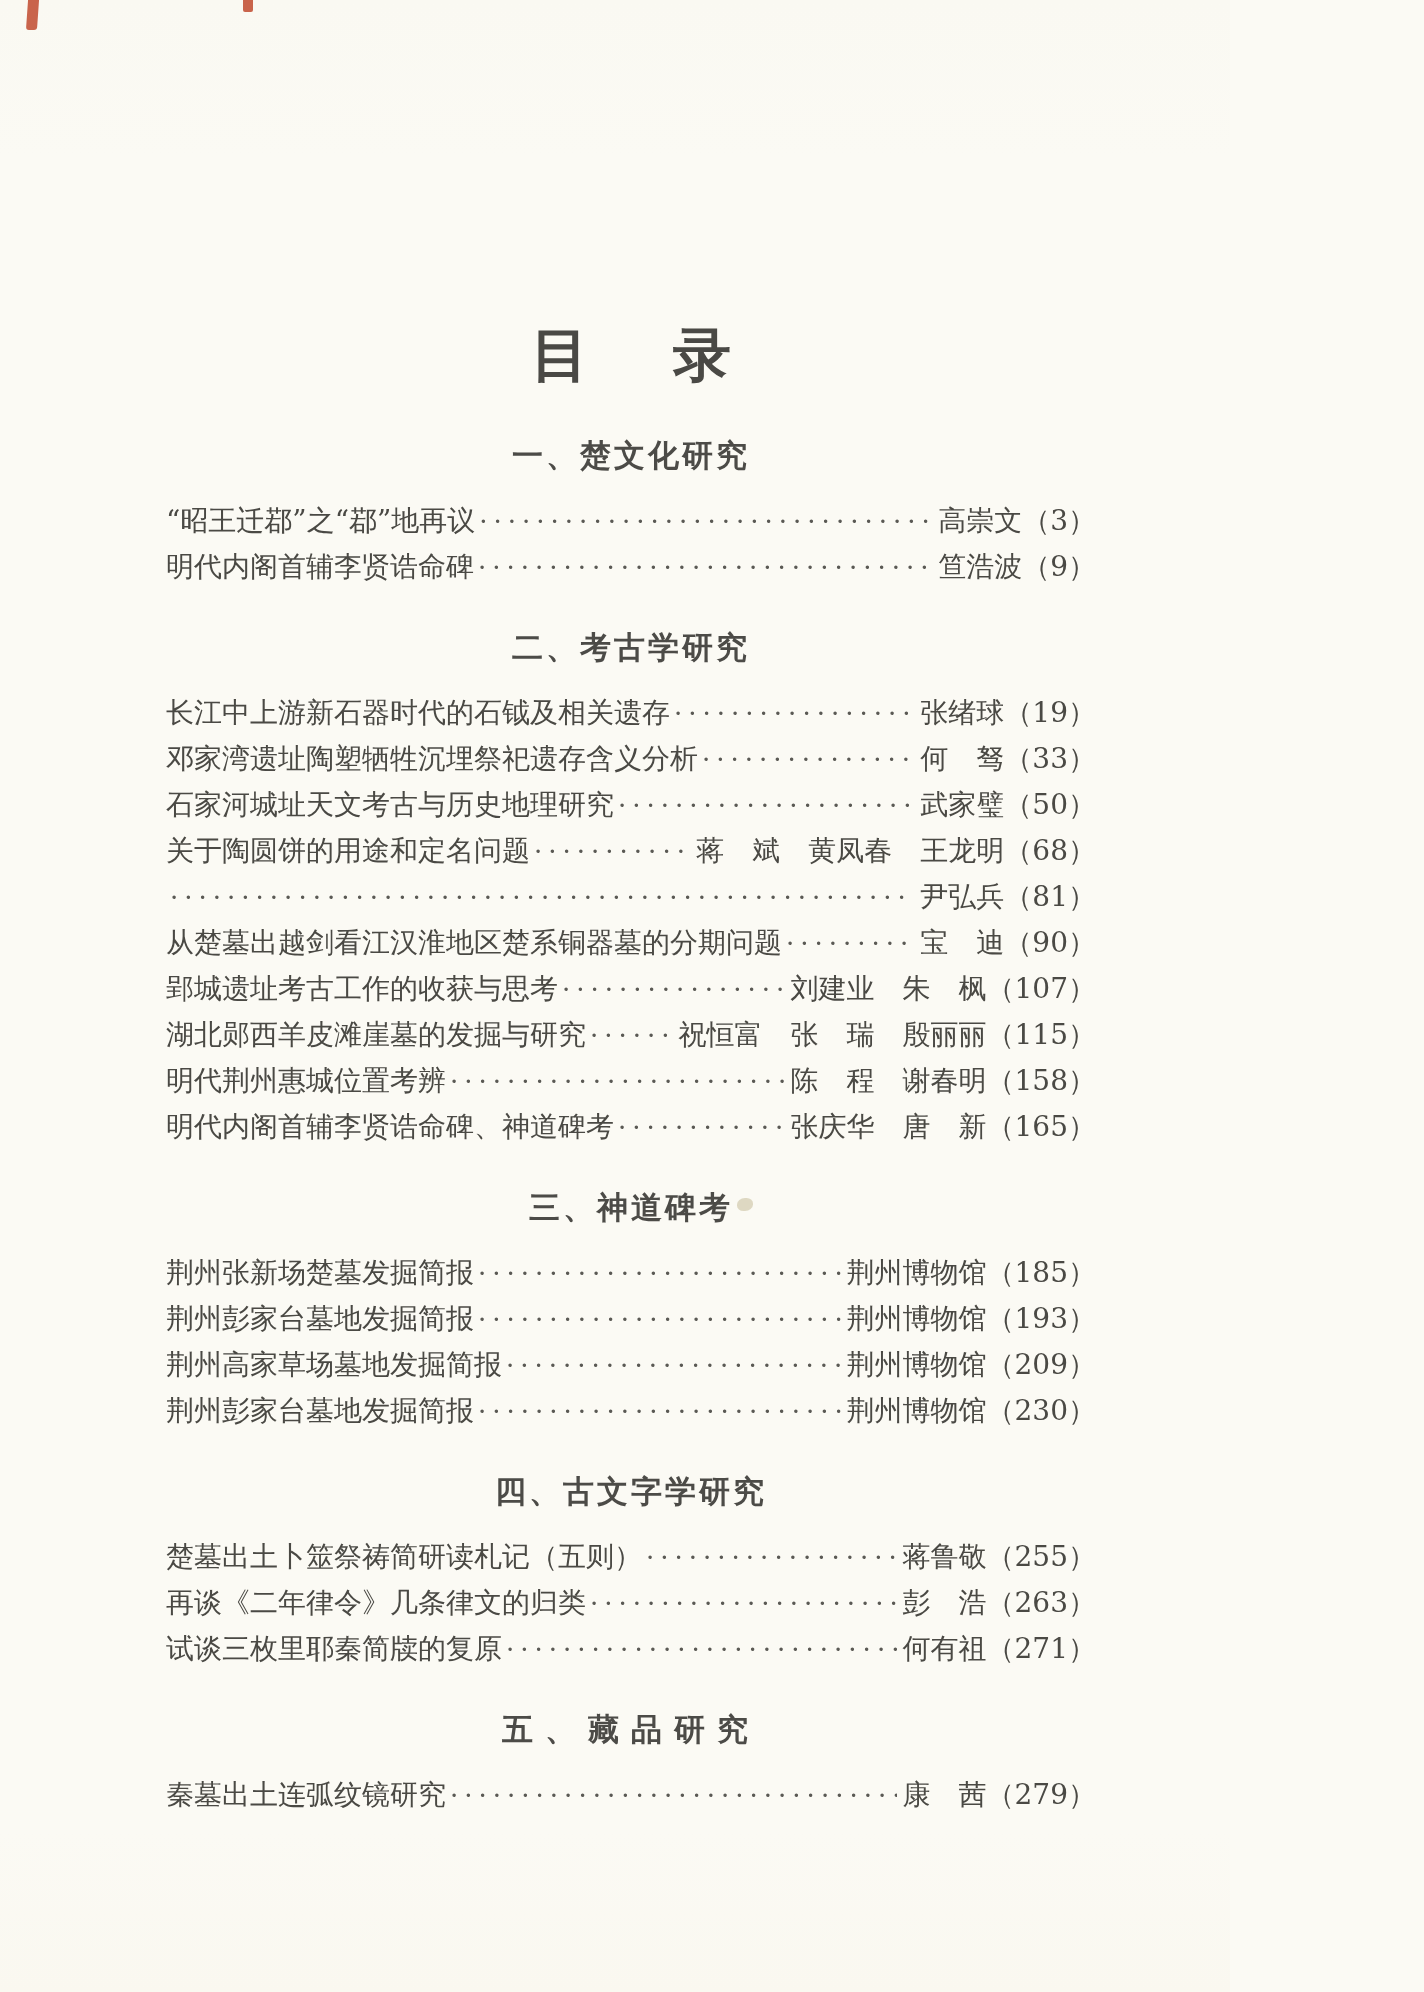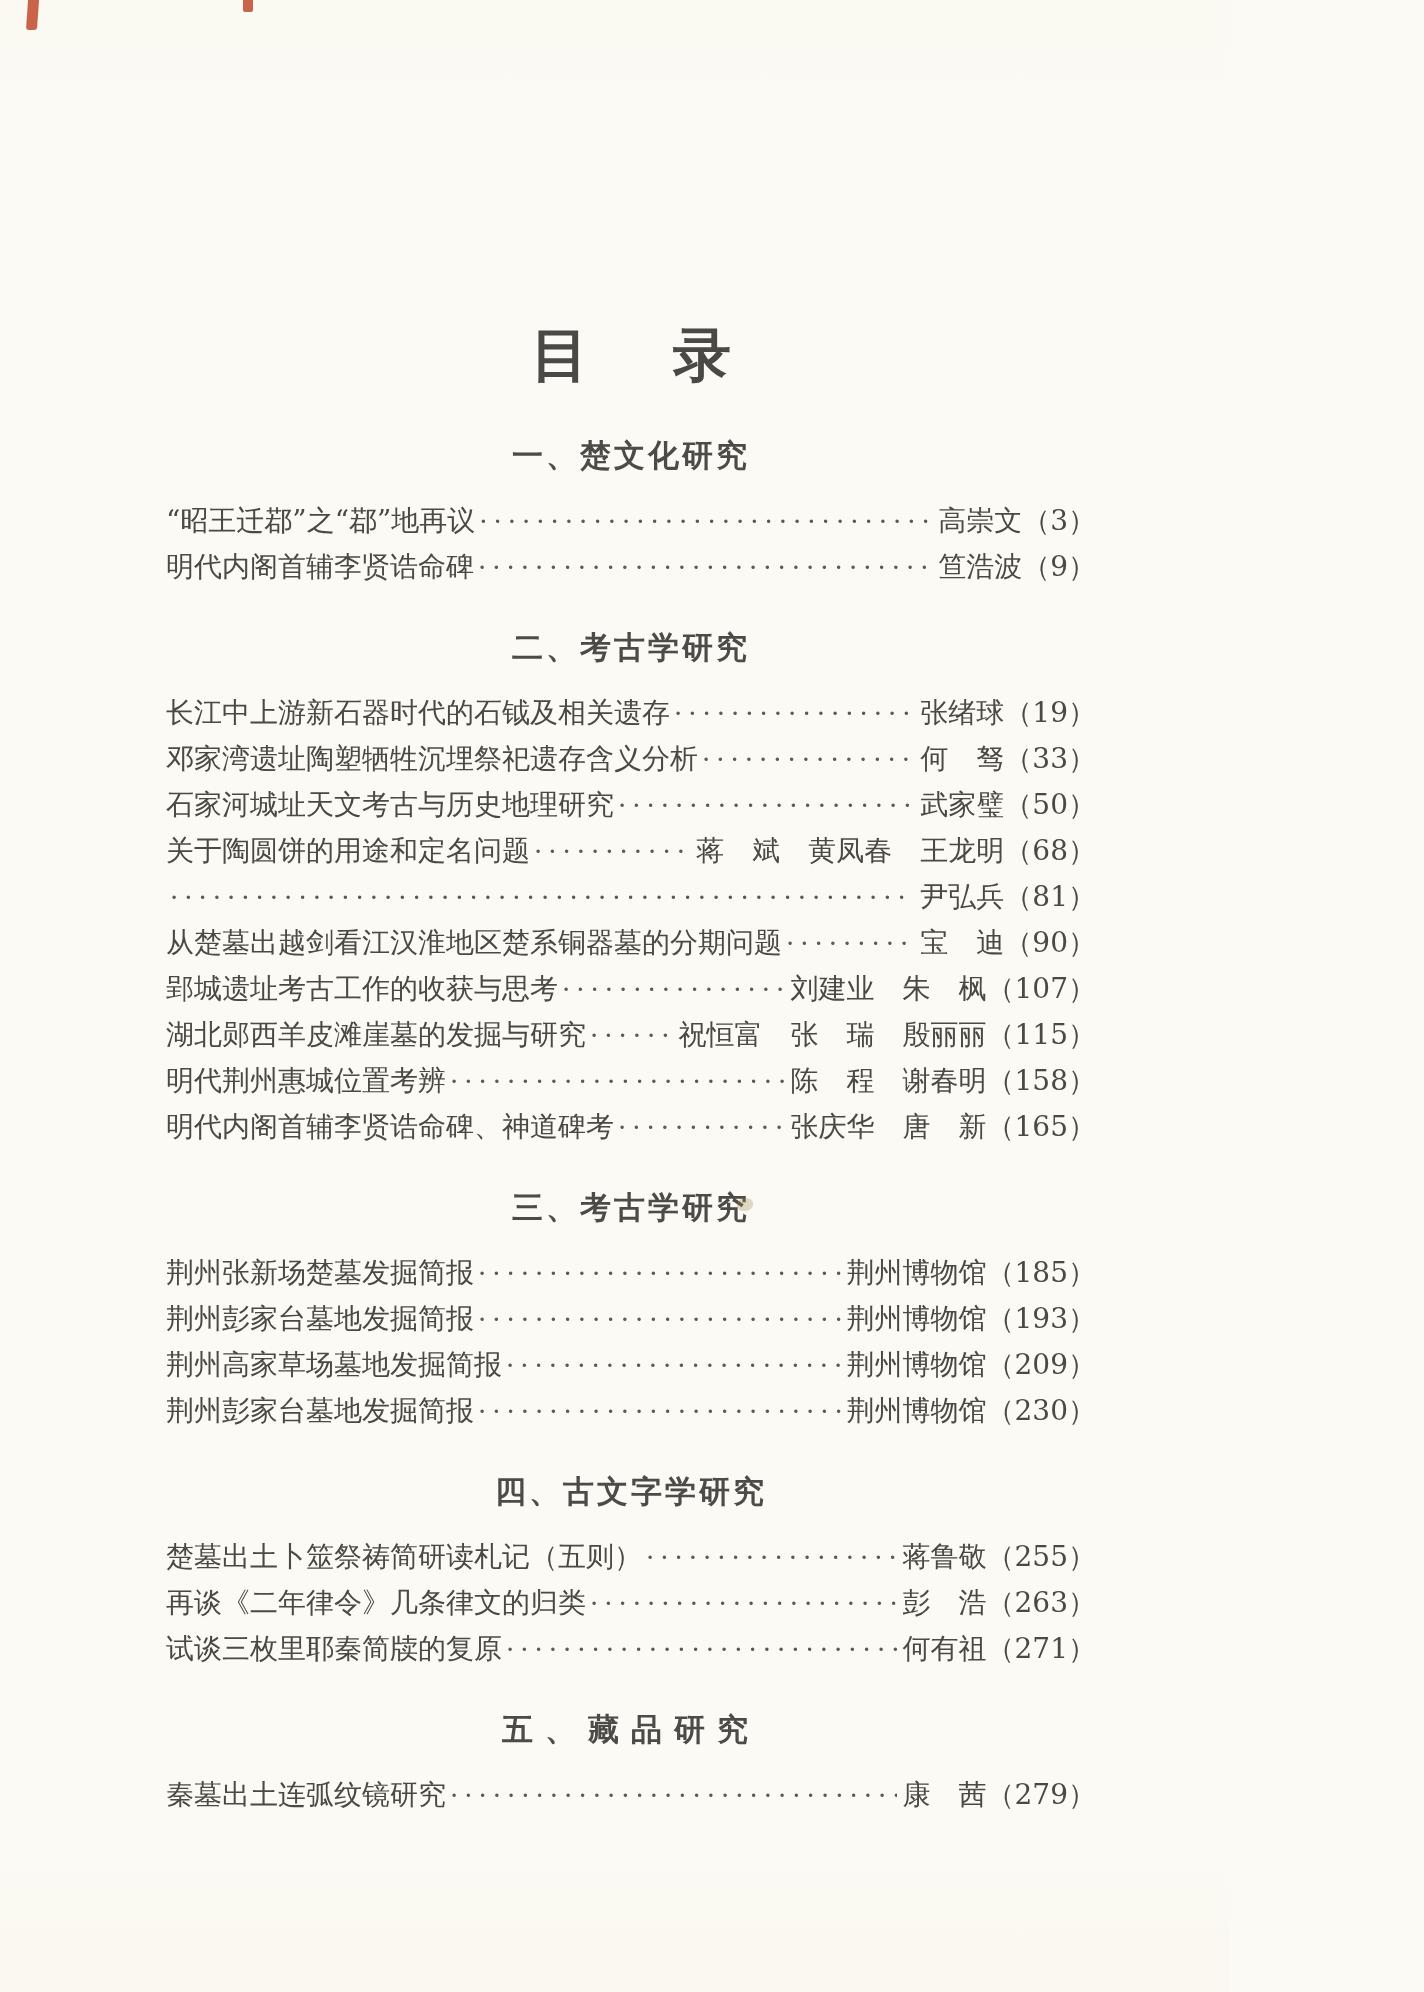--- a/index.html
+++ b/index.html
@@ -158,21 +158,21 @@
           <span class="dots"></span>
           <span class="entry-authors">陈　程　谢春明</span>
           <span class="entry-page">（158）</span>
         </div>
         <div class="entry">
           <span class="entry-title">明代内阁首辅李贤诰命碑、神道碑考</span>
           <span class="dots"></span>
           <span class="entry-authors">张庆华　唐　新</span>
           <span class="entry-page">（165）</span>
         </div>
-        <h2 class="section-heading">三、考古学研究</h2>
+        <h2 class="section-heading">三、神道碑考</h2>
         <div class="entry">
           <span class="entry-title">荆州张新场楚墓发掘简报</span>
           <span class="dots"></span>
           <span class="entry-authors">荆州博物馆</span>
           <span class="entry-page">（185）</span>
         </div>
         <div class="entry">
           <span class="entry-title">荆州彭家台墓地发掘简报</span>
           <span class="dots"></span>
           <span class="entry-authors">荆州博物馆</span>

